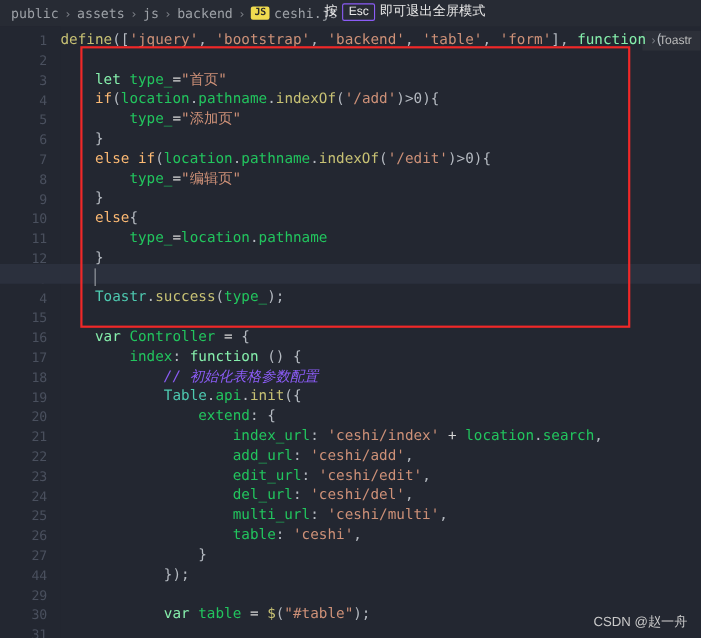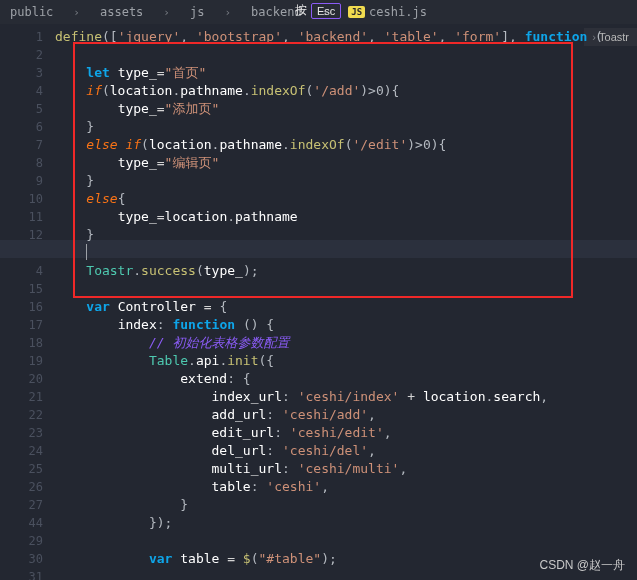--- a/index.html
+++ b/index.html
@@ -11,21 +11,20 @@
   overflow: hidden;
   position: relative;
 }
 .breadcrumb {
   height: 24px;
   background: #272b34;
   display: flex; align-items: center;
   padding: 0 10px;
   color: #9da1a7;
   font-size: 12px;
-  gap: 15px;
 }
 .crumb { display: flex; align-items: center; }
 .chev { margin: 0 5px; color: #7a7e85; font-size: 11px; }
 .js-badge {
   background: #f0db4f; color: #2b2b2b;
   font-size: 9px; font-weight: bold;
   padding: 1px 3px; border-radius: 2px;
   margin-right: 4px;
 }
 .hint {
@@ -77,23 +76,23 @@
 }
 .red-box {
   position: absolute;
   top: 18px; left: 18px;
   width: 500px; height: 256px;
   border: 2px solid #f02828;
   z-index: 5;
   pointer-events: none;
 }
 pre { font-family: inherit; position: relative; z-index: 1; white-space: pre; }
-.kw { color: #0ea5e9; font-weight: bold; }
-.kw2 { color: #f97316; font-style: italic; }
-.var { color: #ffffff; }
+.kw { color: #86efac; }
+.kw2 { color: #fdba74; }
+.var { color: #22c55e; }
 .str { color: #ce9178; }
 .fn { color: #c7c174; }
 .cls { color: #4ec9b0; }
 .op { color: #d4d4d4; }
 .plain { color: #b5bac1; }
 .comment { color: #8b5cf6; font-style: italic; }
 .cursor-line {
   position: absolute;
   width: 1px; height: 16px;
   background: #9da1a7;
@@ -121,20 +120,21 @@
   <span class="chev">›</span>
   <span class="crumb">
     <span class="js-badge">JS</span>
     <span>ceshi.js</span>
   </span>
 </div>
 
 <div class="hint">
   <span>按</span>
   <span class="kbd">Esc</span>
+  <span>即可退出全屏模式</span>
 </div>
 
 <div class="right-tab">Toastr</div>
 
 <div class="editor">
   <div class="gutter" id="gutter">
       <div>1</div>
       <div>2</div>
       <div>3</div>
       <div>4</div>

